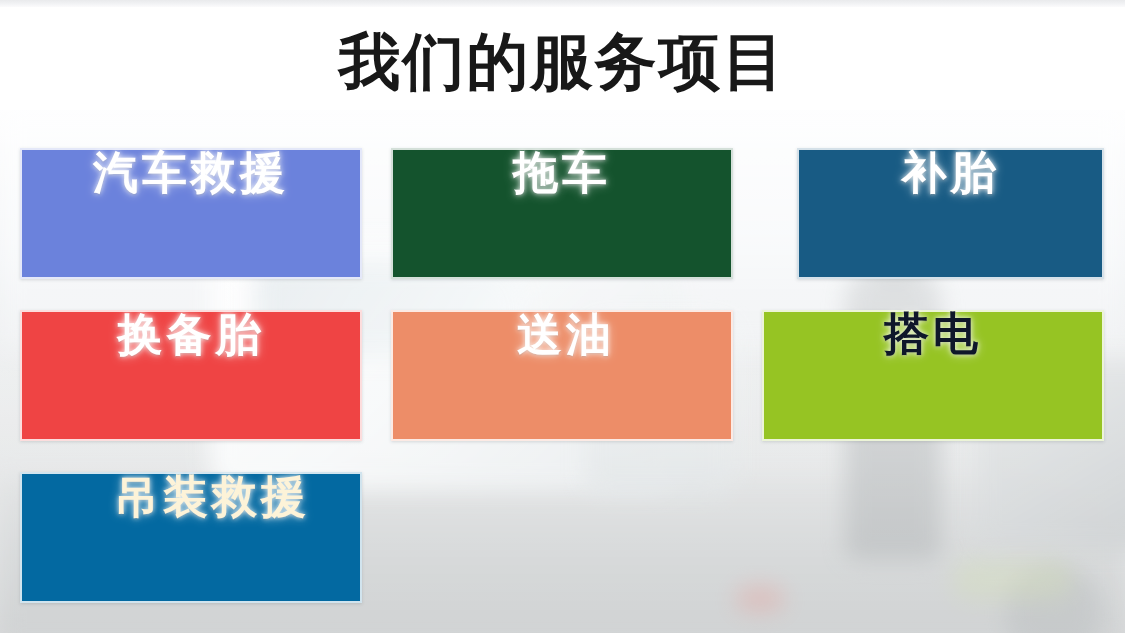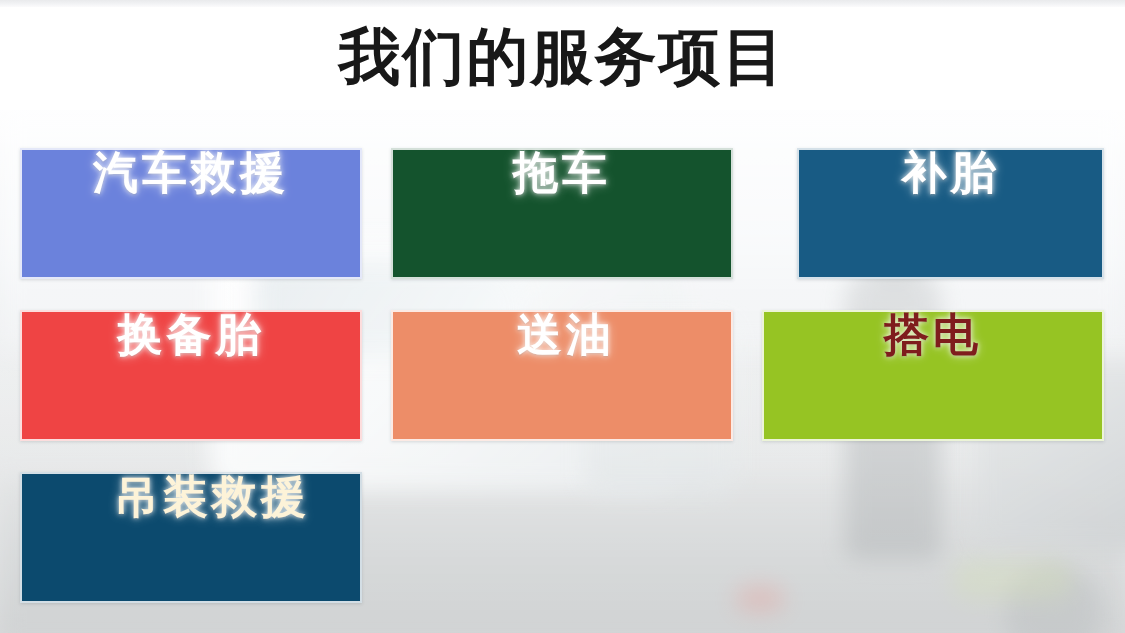--- a/index.html
+++ b/index.html
@@ -134,21 +134,21 @@
     background:#ffffff;
     z-index:5;
   }
   .title-text {
     font-size:62px;
     font-weight:700;
     color:#181818;
     letter-spacing:2px;
     line-height:1;
     white-space:nowrap;
-    font-family:Liberation Mono, monospace;
+    font-family:Liberation Serif, serif;
   }
 
   
   .grid {
     position:absolute;
     left:20px;
     top:148px;
     width:1085px;
     height:455px;
     display:grid;
@@ -225,23 +225,23 @@
 
     <div class="tile" style="background: #ef4444;">
       <span class="tile-label" style="color: rgb(255, 255, 255);">换备胎</span>
     </div>
 
     <div class="tile" style="background: rgb(237, 141, 104);">
       <span class="tile-label" style="color: rgb(255, 255, 255); margin-left: 8px;">送油</span>
     </div>
 
     <div class="tile" style="background: rgb(150, 196, 35);">
-      <span class="tile-label" style="color: #7f1d1d;">搭电</span>
-    </div>
-
-
-    <div class="tile" style="background: #0c4a6e; padding-left: 42px;">
+      <span class="tile-label" style="color: #0f172a; font-family: Liberation Serif, serif;">搭电</span>
+    </div>
+
+
+    <div class="tile" style="background: #0369a1; padding-left: 42px;">
       <span class="tile-label" style="color: rgb(253, 243, 216);">吊装救援</span>
     </div>
 
   </div>
 
 </div>
 
 </body></html>

